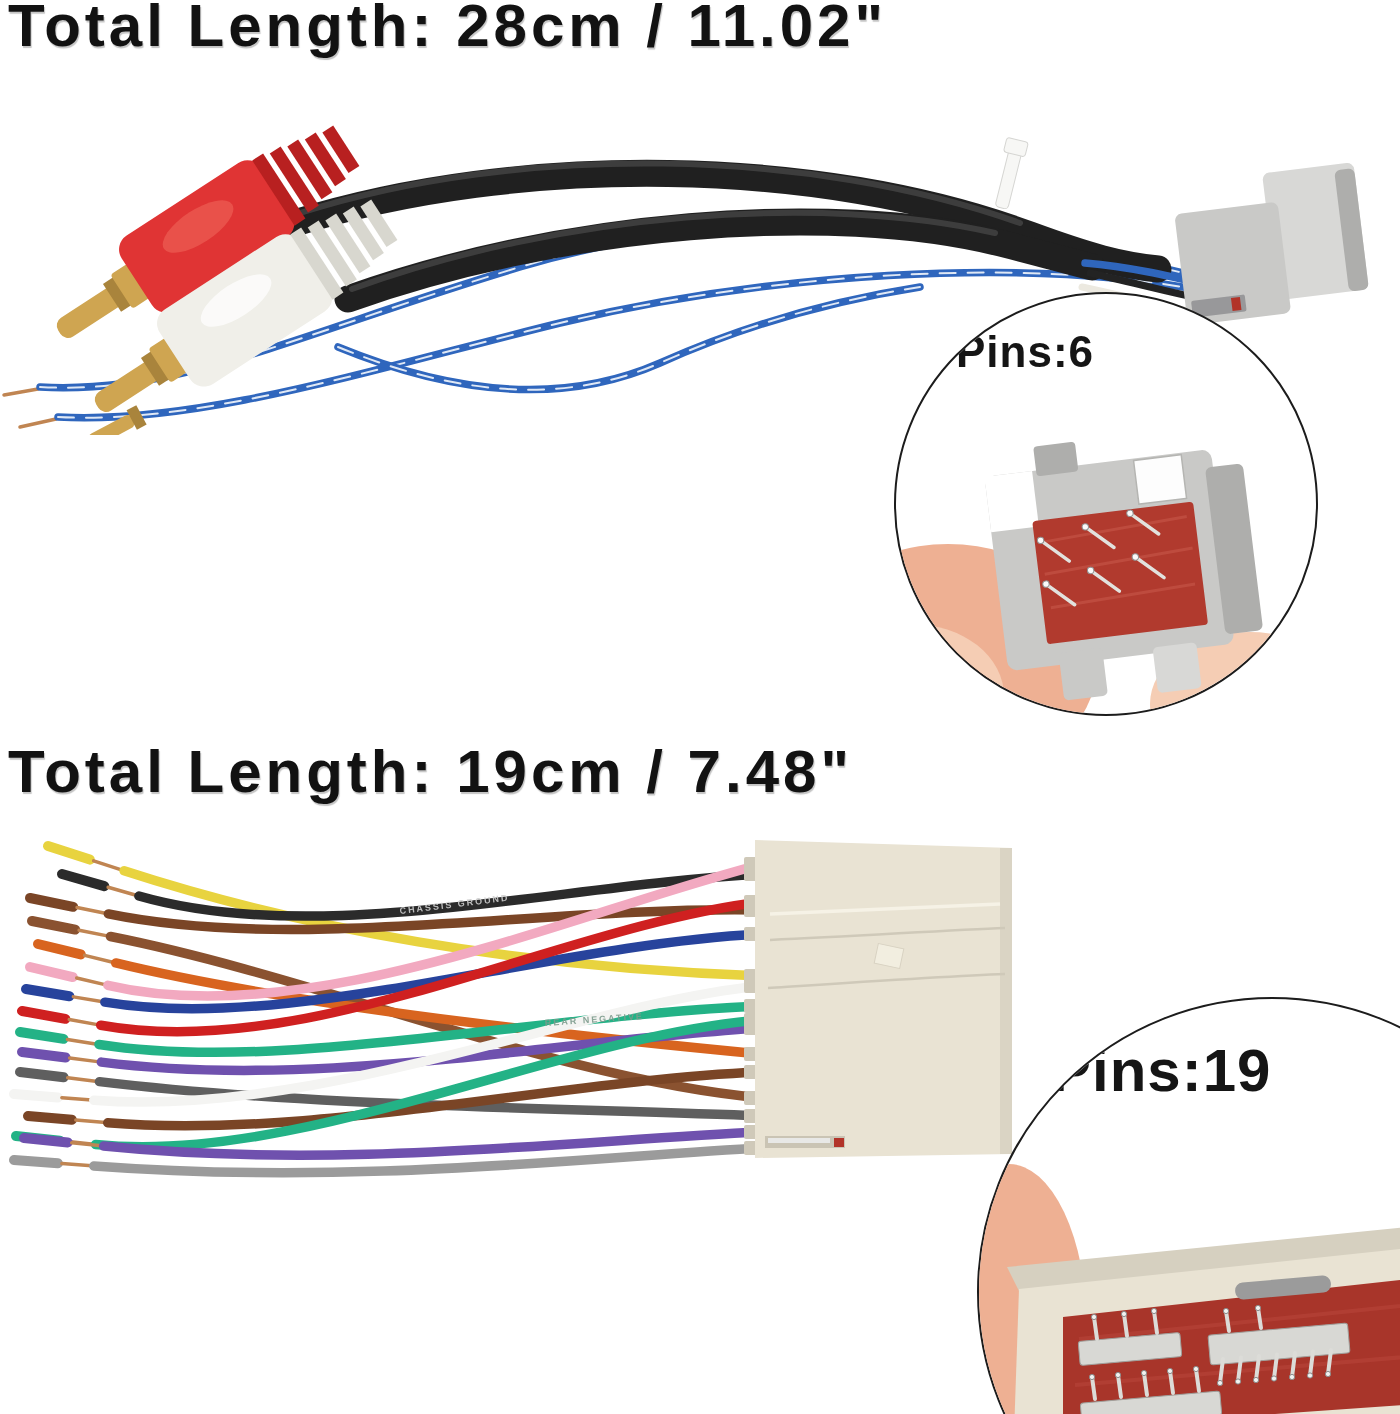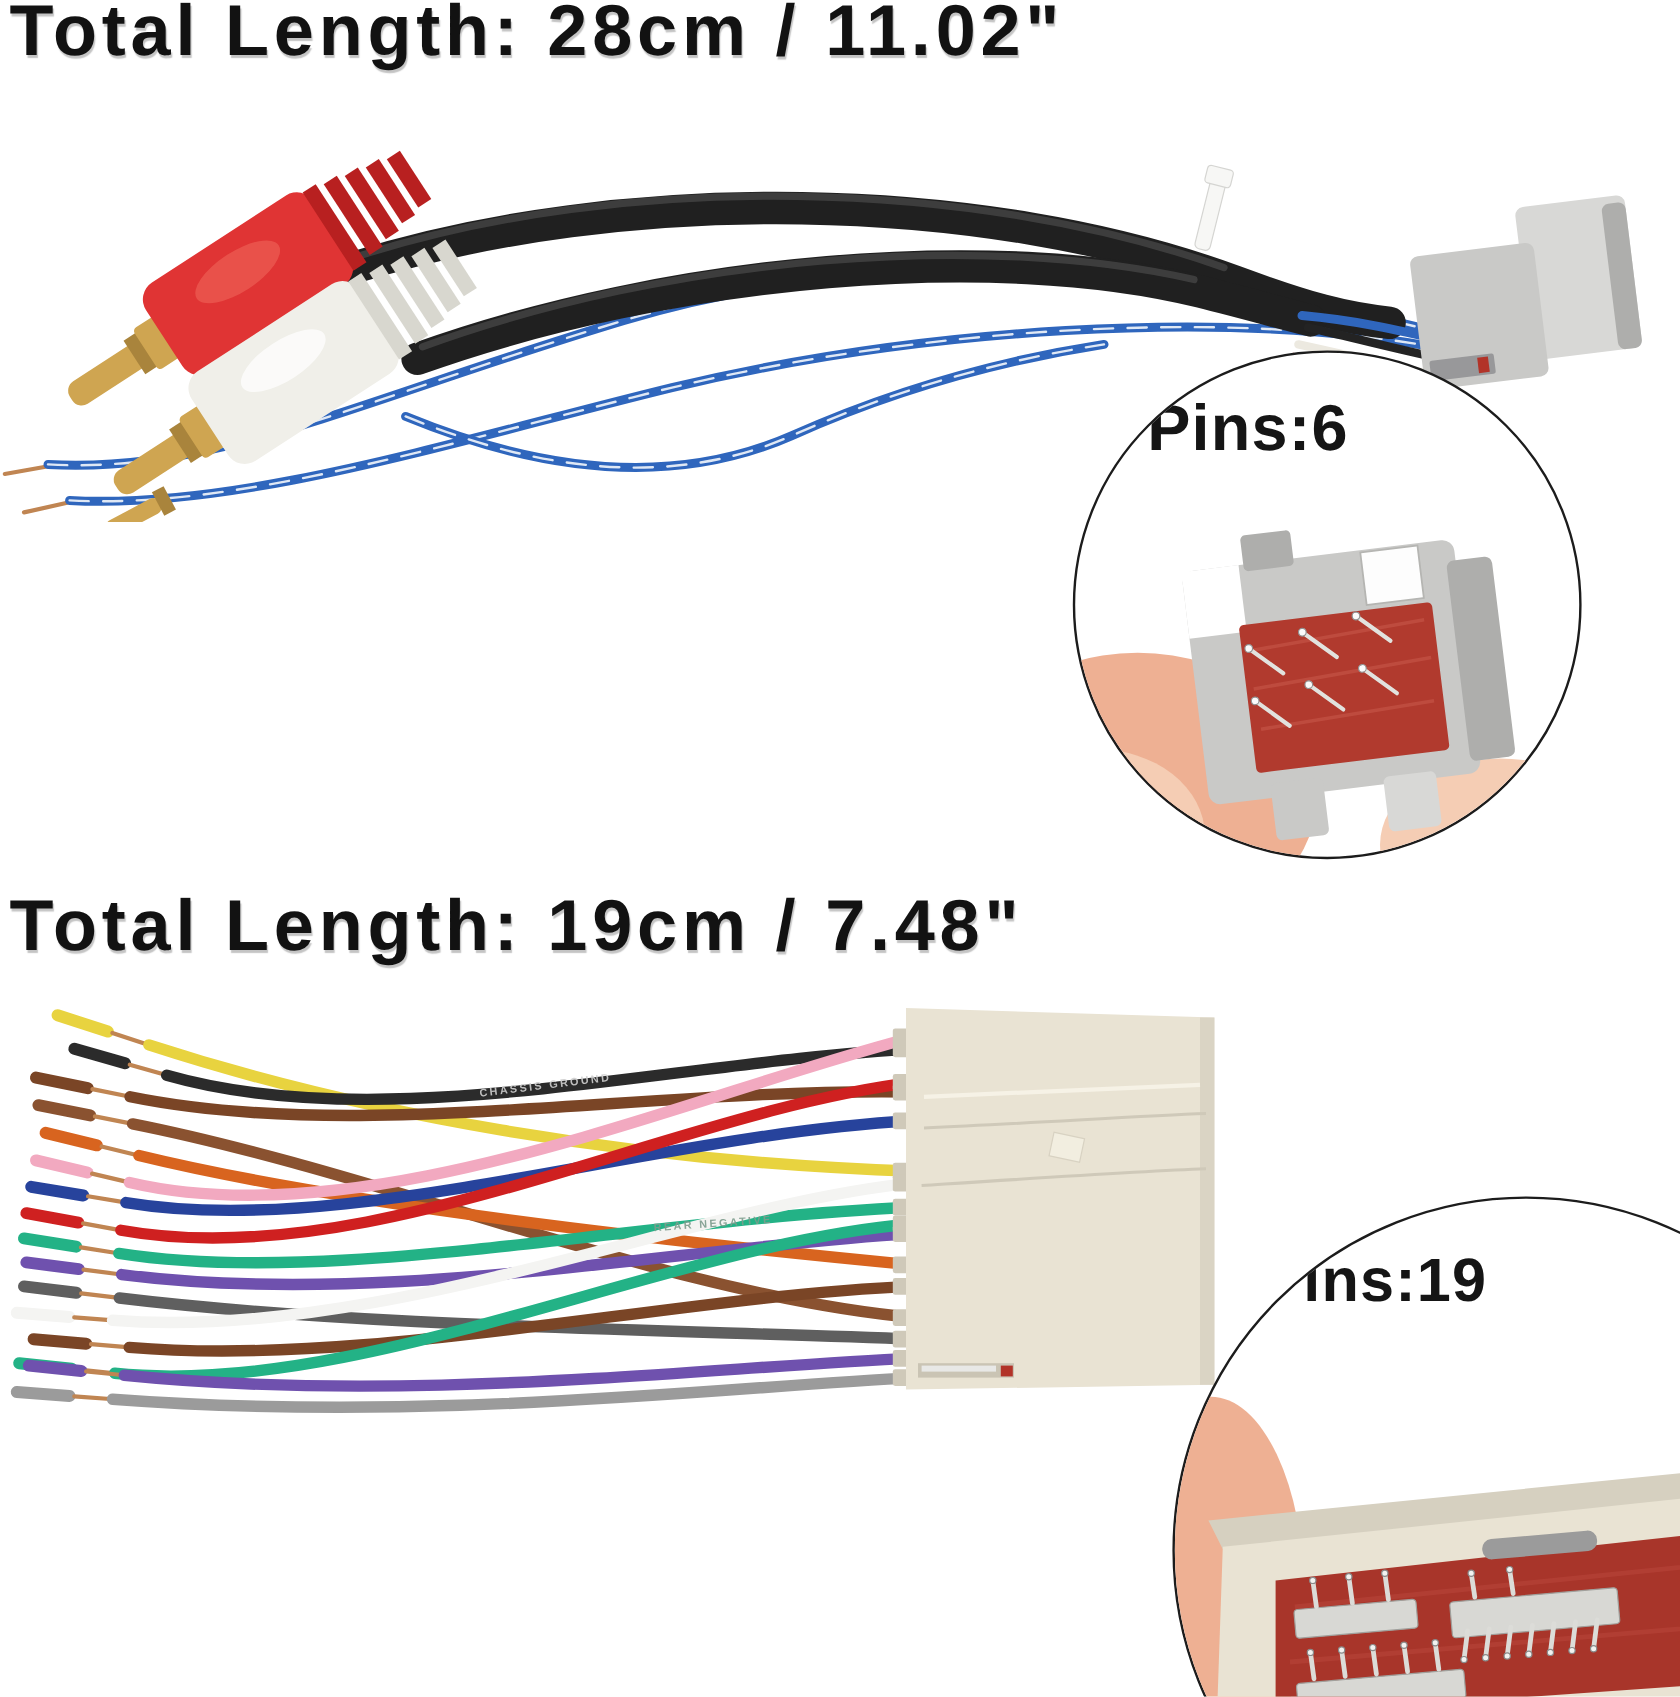--- a/index.html
+++ b/index.html
@@ -17,22 +17,22 @@
   .magnifier{
     position:absolute;border-radius:50%;border:2.5px solid #1c1c1c;
     background:#fff;overflow:hidden;
   }
   #inset1{left:894px;top:292px;width:420px;height:420px;}
   #inset2{left:977px;top:997px;width:586px;height:586px;}
   .pins-label{
     position:absolute;font-weight:bold;color:#151515;letter-spacing:1px;
     line-height:1;white-space:nowrap;
   }
-  #inset1 .pins-label{left:60px;top:36px;font-size:54px;}
-  #inset2 .pins-label{left:72px;top:42px;font-size:51px;text-align:center;}
+  #inset1 .pins-label{left:60px;top:36px;font-size:44px;}
+  #inset2 .pins-label{left:72px;top:42px;font-size:60px;text-align:center;}
   svg{position:absolute;left:0;top:0;}
   
   .s-cable{stroke:var(--cable_black,#202020);stroke-width:27;fill:none;stroke-linecap:round;}
   .s-cable-hi{stroke:#4a4a4a;stroke-width:6;fill:none;stroke-linecap:round;opacity:.7;}
   .s-blue{stroke:var(--wire_blue,#2f66bd);stroke-width:7.5;fill:none;stroke-linecap:round;}
   .s-stripe{stroke:var(--wire_stripe,#dfe8f5);stroke-width:2;fill:none;stroke-dasharray:16 12;stroke-linecap:round;}
   .s-thin-black{stroke:#232323;stroke-width:7;fill:none;stroke-linecap:round;}
   .s-thin-white{stroke:#ece9e0;stroke-width:7;fill:none;stroke-linecap:round;}
   .s-thin-red{stroke:var(--wire_red,#c22525);stroke-width:6;fill:none;stroke-linecap:round;}
   .s-copper{stroke:var(--copper,#c08552);stroke-width:3.5;fill:none;stroke-linecap:round;}

